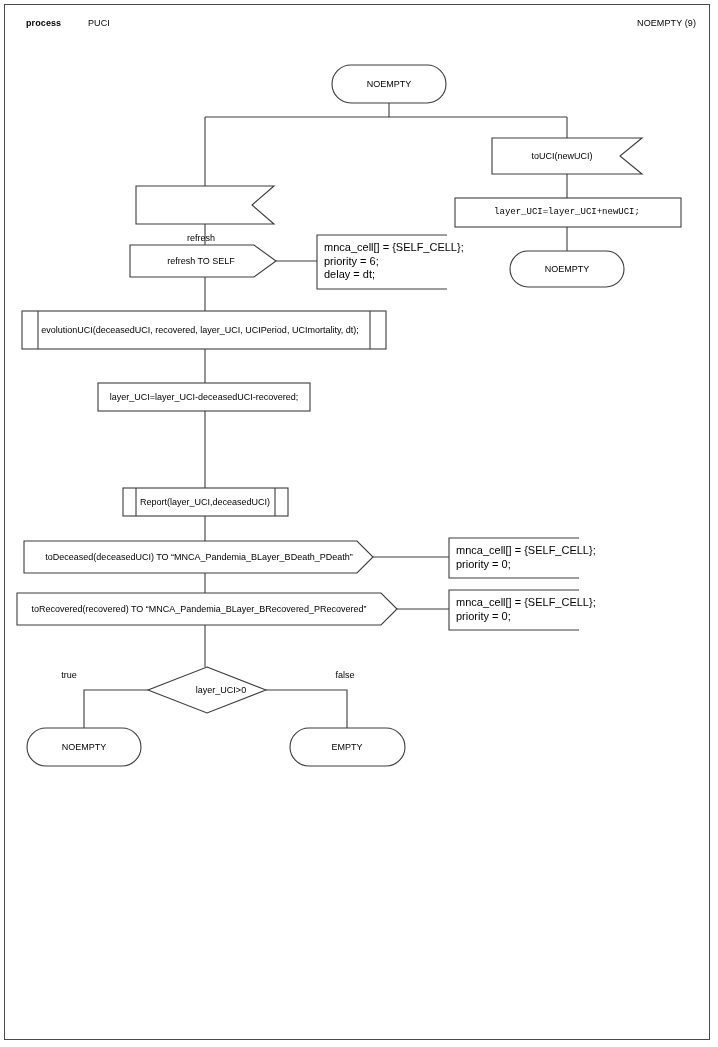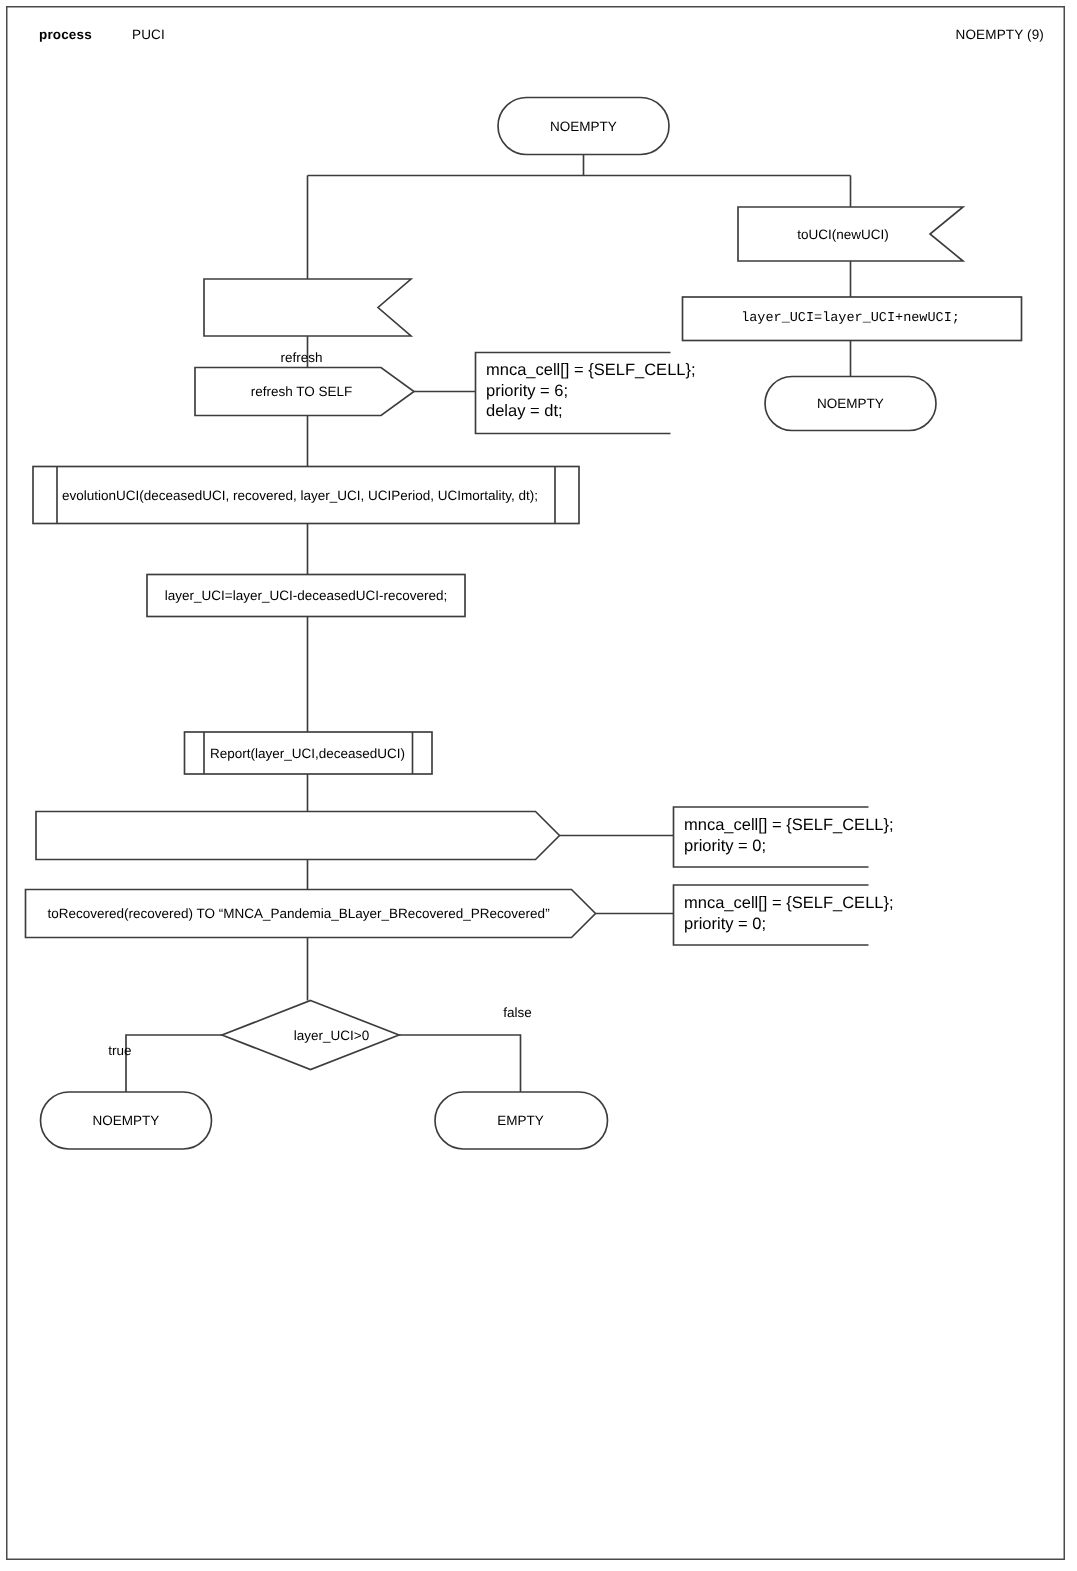--- a/index.html
+++ b/index.html
@@ -199,20 +199,21 @@
   <div class="cmt-text" style="left:324px; top:241px;">mnca_cell[] = {SELF_CELL};</div>
   <div class="cmt-text" style="left:324px; top:254.5px;">priority = 6;</div>
   <div class="cmt-text" style="left:324px; top:268px;">delay = dt;</div>
 
   <div class="shape-label lbl-center" style="left:200px; top:330px;">evolutionUCI(deceasedUCI, recovered, layer_UCI, UCIPeriod, UCImortality, dt);</div>
 
   <div class="shape-label lbl-center" style="left:204px; top:397px;">layer_UCI=layer_UCI-deceasedUCI-recovered;</div>
 
   <div class="shape-label lbl-center" style="left:205px; top:502px;">Report(layer_UCI,deceasedUCI)</div>
 
+  <div class="shape-label lbl-center" style="left:199px; top:557px;">toDeceased(deceasedUCI) TO “MNCA_Pandemia_BLayer_BDeath_PDeath”</div>
 
   <div class="cmt-text" style="left:456px; top:544px;">mnca_cell[] = {SELF_CELL};</div>
   <div class="cmt-text" style="left:456px; top:557.5px;">priority = 0;</div>
 
   <div class="shape-label lbl-center" style="left:199px; top:609px;">toRecovered(recovered) TO “MNCA_Pandemia_BLayer_BRecovered_PRecovered”</div>
 
   <div class="cmt-text" style="left:456px; top:596px;">mnca_cell[] = {SELF_CELL};</div>
   <div class="cmt-text" style="left:456px; top:609.5px;">priority = 0;</div>
 
   <div class="shape-label lbl-center" style="left:207px; top:690px;padding-left:28px;">layer_UCI&gt;0</div>
@@ -220,16 +221,16 @@
   <div class="shape-label lbl-center" style="left:84px; top:747px;">NOEMPTY</div>
 
   <div class="shape-label lbl-center" style="left:347px; top:747px;">EMPTY</div>
 
   <div class="shape-label lbl-center" style="left:562px; top:156px;">toUCI(newUCI)</div>
 
   <div class="shape-label lbl-center" style="left:567px; top:212px;font-family:Liberation Mono, monospace;">layer_UCI=layer_UCI+newUCI;</div>
 
   <div class="shape-label lbl-center" style="left:567px; top:269px;">NOEMPTY</div>
 
-  <div class="branch-lbl" style="left:80px; top:675px;margin-top:25px;">true</div>
+  <div class="branch-lbl" style="left:69px; top:675px;">true</div>
   <div class="branch-lbl" style="left:345px; top:675px;">false</div>
 
 </div>
 
 </body></html>

